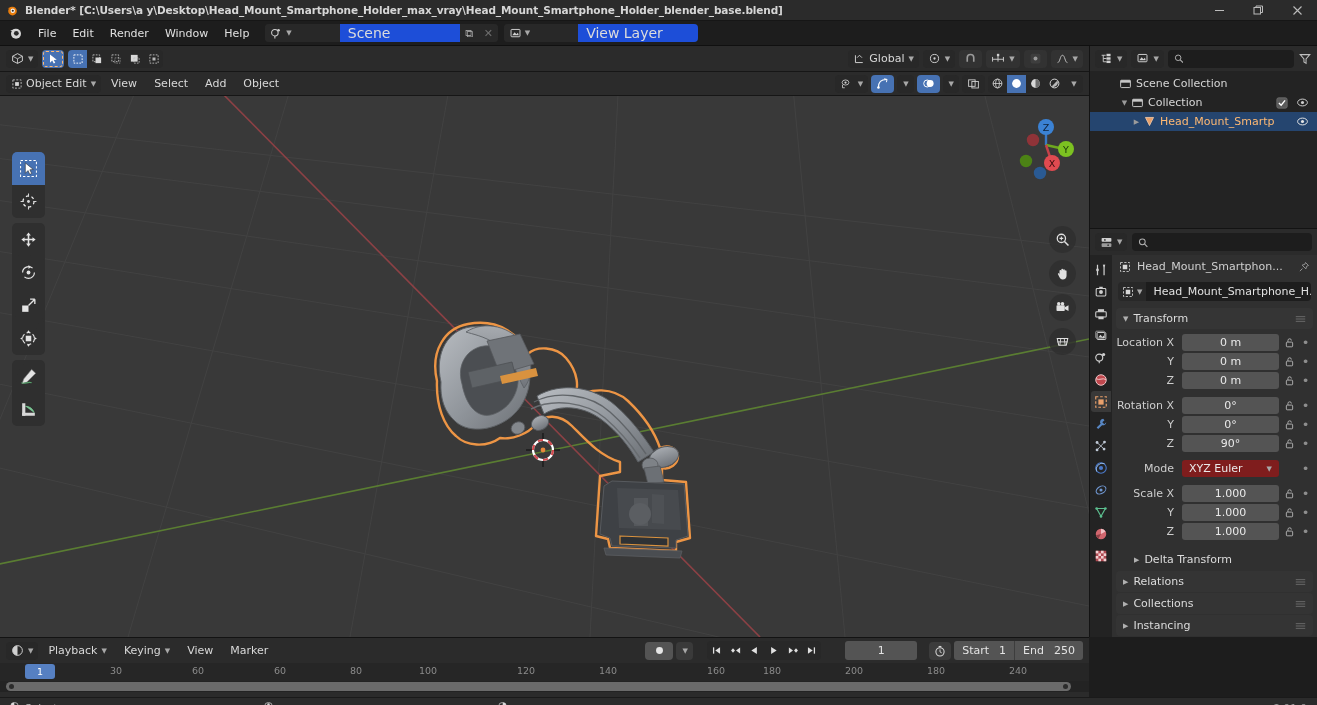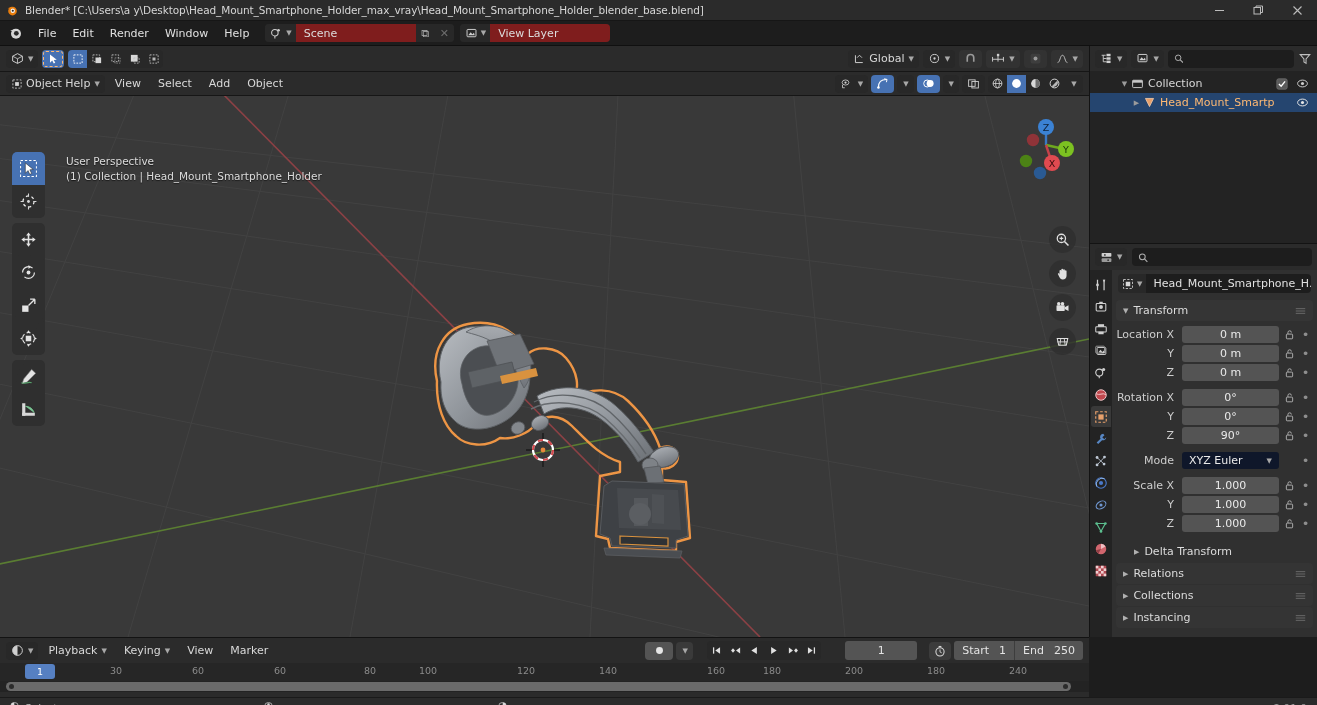--- a/index.html
+++ b/index.html
@@ -4,42 +4,42 @@
 <style>
   * { margin:0; padding:0; box-sizing:border-box; }
   html,body { width:1317px; height:705px; overflow:hidden; background:#1d1d1d;
     font-family:"DejaVu Sans","Liberation Sans",sans-serif; }
   body { font-size:11px; color:#e3e3e3; }
 
   
   .titlebar { height:21px; background:#2b2b2b; display:flex; align-items:center;
     padding-left:6px; border-bottom:1px solid #161616; }
   .title-icon { width:13px; height:13px; margin-right:6px; flex:0 0 auto; }
-  .title-text { font-size:10.5px; color:#d6d6d6; white-space:nowrap; letter-spacing:-0.1px; }
+  .title-text { font-size:10.5px; color:#d6d6d6; white-space:nowrap; letter-spacing:-0.1px;font-weight:bold; }
   .win-ctrls { margin-left:auto; display:flex; height:21px; }
   .win-btn { width:39px; height:21px; display:flex; align-items:center; justify-content:center;
     color:#bcbcbc; font-size:12px; }
 
   
   .topbar { height:25px; background:#1d1d1d; display:flex; align-items:center;
     padding:0 4px; gap:0px; border-bottom:1px solid #101010; }
   .blender-logo { width:16px; height:16px; margin:0 6px 0 4px; flex:0 0 auto; }
   .menu-item { padding:3px 8px; font-size:11px; color:#e0e0e0; border-radius:3px; white-space:nowrap;}
   .ws-tabs { display:flex; align-items:flex-end; height:25px; margin-left:12px; }
   .ws-tab { padding:5px 9px 6px; font-size:11px; color:#9a9a9a; white-space:nowrap;
     border-radius:4px 4px 0 0; }
   .ws-tab.active { background:#3d3d3d; color:#e8e8e8; }
   .ws-plus { padding:4px 7px; color:#9a9a9a; font-size:13px; }
   .scene-block { display:flex; align-items:center; margin-left:8px; gap:2px; }
   .id-widget { display:flex; align-items:center; background:#282828; border-radius:4px;
     height:18px; overflow:hidden; }
   .id-icon-btn { display:flex; align-items:center; gap:2px; padding:0 4px 0 5px; height:18px;
     background:#282828; }
-  .id-name { background:#7f1d1d; height:18px; display:flex; align-items:center;
-    padding:0 8px; font-size:11px; color:#dcdcdc; min-width:120px; }
+  .id-name { background:#1d4ed8; height:18px; display:flex; align-items:center;
+    padding:0 8px; font-size:14px; color:#dcdcdc; min-width:120px;margin-left:44px; }
   .id-newbtn, .id-xbtn { width:19px; height:18px; display:flex; align-items:center;
     justify-content:center; background:#282828; color:#b4b4b4; font-size:11px; }
   .id-xbtn { color:#6e6e6e; }
 
   
   .main { display:flex; height:591px; }
   .viewport-col { width:1089px; position:relative; }
   .right-col { width:228px; display:flex; flex-direction:column; border-left:1px solid #131313;}
 
   
@@ -120,21 +120,21 @@
   .panel-head.closed { background:#343434; }
   .panel-head .tri { font-size:7px; color:#b0b0b0; }
   .grip { margin-left:auto; width:11px; height:8px; opacity:.35; }
   .panel-head.sub { background:transparent; padding-left:18px; }
 
   .prop-rows { padding:3px 6px 2px 4px; }
   .prow { display:flex; align-items:center; height:19px; margin-bottom:0px; gap:4px; }
   .prow .lbl { width:62px; text-align:right; font-size:11px; color:#cdcdcd; padding-right:4px;}
   .pval { flex:1; height:17px; background:#545454; border-radius:3px; display:flex;
     align-items:center; justify-content:center; font-size:11px; color:#eaeaea; }
-  .pval.dropdown { background:#0f172a; justify-content:flex-start; padding:0 7px; position:relative;}
+  .pval.dropdown { background:#7f1d1d; justify-content:flex-start; padding:0 7px; position:relative;}
   .pval.dropdown .chev { position:absolute; right:7px; }
   .lockicon { width:13px; display:flex; align-items:center; justify-content:center; }
   .dot { width:11px; text-align:center; color:#8e8e8e; font-size:13px; line-height:10px; }
   .gap { height:6px; }
 
   
   .timeline { height:60px; background:#2b2b2b; border-top:1px solid #131313;
     display:flex; flex-direction:column; }
   .tl-header { height:25px; display:flex; align-items:center; padding:0 6px; gap:3px; }
   .tl-playbtns { display:flex; background:#282828; border-radius:4px; overflow:hidden; height:19px;}
@@ -326,21 +326,21 @@
           <span class="chev">▼</span>
       </div>
     </div>
 
     <div class="vp-header2">
       <div class="hbtn">
         <svg width="12" height="12" viewBox="0 0 16 16">
           <rect x="2.5" y="2.5" width="11" height="11" fill="none" stroke="#d0d0d0" stroke-width="1.1" stroke-dasharray="2.6 2"></rect>
           <rect x="5.5" y="5.5" width="5" height="5" fill="#d8d8d8"></rect>
         </svg>
-        <span>Object Help</span>
+        <span>Object Edit</span>
         <span class="chev">▼</span>
       </div>
       <div class="hbtn plain">View</div>
       <div class="hbtn plain">Select</div>
       <div class="hbtn plain">Add</div>
       <div class="hbtn plain">Object</div>
       <div class="spacer"></div>
       <div class="hbtn">
         <svg width="14" height="12" viewBox="0 0 18 16">
           <ellipse cx="7" cy="6" rx="4.5" ry="3.4" fill="none" stroke="#d0d0d0" stroke-width="1.1"></ellipse>
@@ -495,24 +495,20 @@
         </g>
 
         <g transform="translate(543,354)">
           <circle r="10" fill="none" stroke="#ffffff" stroke-width="2.2"></circle>
           <circle r="10" fill="none" stroke="#d2494e" stroke-width="2.2" stroke-dasharray="5.2 5.2"></circle>
           <circle r="2.4" fill="#e8883c"></circle>
           <path d="M0 -17 V-11 M0 11 V17 M-17 0 H-11 M11 0 H17" stroke="#1a1a1a" stroke-width="1.4"></path>
         </g>
       </svg>
 
-      <div class="vp-text">
-        <div>User Perspective</div>
-        <div>(1) Collection | Head_Mount_Smartphone_Holder</div>
-      </div>
 
       <div class="tool-col">
         <div class="tool-grp">
           <div class="tool-btn active">
             <svg width="19" height="19" viewBox="0 0 24 24">
               <rect x="2" y="2" width="20" height="20" fill="none" stroke="#fff" stroke-width="1.3" stroke-dasharray="3 2.4"></rect>
               <path d="M8 5 L8 18 L11.4 14.6 L13.6 19.4 L16 18.3 L13.7 13.6 L18 13.2 Z" fill="#fff" stroke="#2a2a2a" stroke-width="0.7"></path>
             </svg>
           </div>
           <div class="tool-btn">
@@ -641,20 +637,28 @@
           <input placeholder="" style="">
         </div>
         <div>
           <svg width="14" height="14" viewBox="0 0 16 16">
             <path d="M2.5 3 H13.5 L9.2 8 V13 L6.8 11.5 V8 Z" fill="none" stroke="#c0c0c0" stroke-width="1.2"></path>
           </svg>
         </div>
       </div>
       <div class="ol-rows">
 
+        <div class="ol-row" style="padding-left:16px">
+          <span class="ol-disc"></span>
+          <svg width="13" height="13" viewBox="0 0 16 16">
+            <rect x="2" y="4" width="12" height="9" rx="1" fill="none" stroke="#c8c8c8" stroke-width="1.2"></rect>
+            <rect x="2" y="4" width="12" height="3" fill="#c8c8c8"></rect>
+          </svg>
+          <span class="ol-label">Scene Collection</span>
+        </div>
 
         <div class="ol-row" style="padding-left:28px">
           <span class="ol-disc">▼</span>
           <svg width="13" height="13" viewBox="0 0 16 16">
             <rect x="2" y="4" width="12" height="9" rx="1" fill="none" stroke="#c8c8c8" stroke-width="1.2"></rect>
             <rect x="2" y="4" width="12" height="3" fill="#c8c8c8"></rect>
           </svg>
           <span class="ol-label">Collection</span>
           <span class="ol-right">
             <svg width="12" height="12" viewBox="0 0 14 14">
@@ -808,20 +812,33 @@
                 <rect x="2" y="8" width="3" height="3"></rect>
                   <rect x="8" y="8" width="3" height="3"></rect>
                 <rect x="5" y="11" width="3" height="3"></rect>
                   <rect x="11" y="11" width="3" height="3"></rect>
               </g>
             </svg>
           </div>
         </div>
 
         <div class="props-content">
+          <div class="breadcrumb">
+            <svg width="12" height="12" viewBox="0 0 16 16">
+              <rect x="2" y="2" width="12" height="12" fill="none" stroke="#c8c8c8" stroke-width="1.2" stroke-dasharray="3 2"></rect>
+              <rect x="5" y="5" width="6" height="6" fill="#d8d8d8"></rect>
+            </svg>
+            <span>Head_Mount_Smartphon...</span>
+            <span class="pin">
+              <svg width="12" height="12" viewBox="0 0 16 16">
+                <path d="M10 2 L14 6 L11.5 7 L10.5 10.5 L5.5 5.5 L9 4.5 Z" fill="none" stroke="#9a9a9a" stroke-width="1.2"></path>
+                <path d="M6 10 L2.5 13.5" stroke="#9a9a9a" stroke-width="1.2"></path>
+              </svg>
+            </span>
+          </div>
 
           <div class="id-row">
             <div class="id-field">
               <div class="id-field-btn">
                 <svg width="12" height="12" viewBox="0 0 16 16">
                   <rect x="2" y="2" width="12" height="12" fill="none" stroke="#c8c8c8" stroke-width="1.2" stroke-dasharray="3 2"></rect>
                   <rect x="5" y="5" width="6" height="6" fill="#d8d8d8"></rect>
                 </svg>
                   <span class="chev">▼</span>
               </div>
@@ -1072,21 +1089,21 @@
         <span>End</span>
         <span>250</span>
       </div>
     </div>
   </div>
 
   <div class="tl-ruler">
     <div class="tick" style="left:116px">30</div>
     <div class="tick" style="left:198px">60</div>
     <div class="tick" style="left:280px">60</div>
-    <div class="tick" style="left:370px">80</div>
+    <div class="tick" style="left:356px">80</div>
     <div class="tick" style="left:428px">100</div>
     <div class="tick" style="left:526px">120</div>
     <div class="tick" style="left:608px">140</div>
     <div class="tick" style="left:716px">160</div>
     <div class="tick" style="left:772px">180</div>
     <div class="tick" style="left:854px">200</div>
     <div class="tick" style="left:936px">180</div>
     <div class="tick" style="left:1018px">240</div>
     <div class="playhead" style="left:40px">1</div>
   </div>

